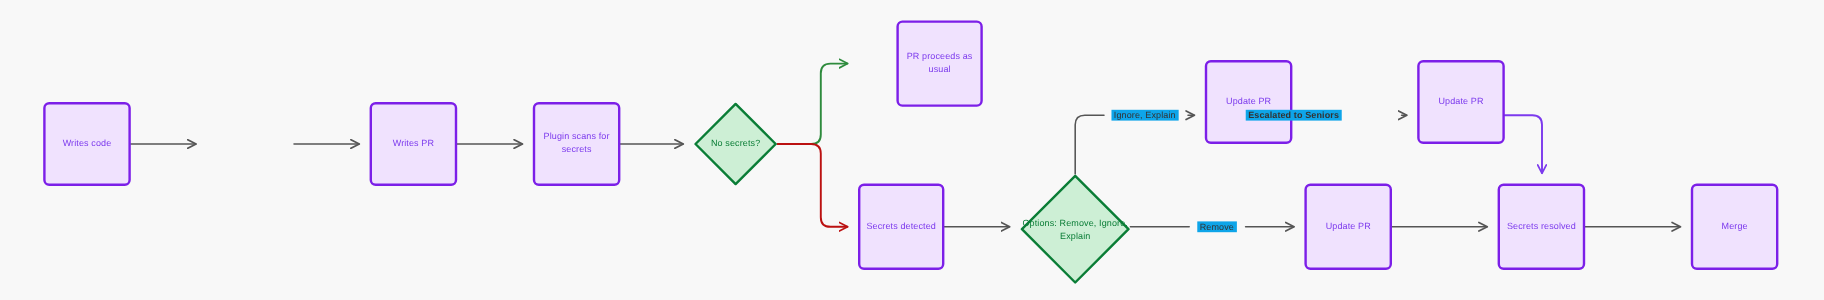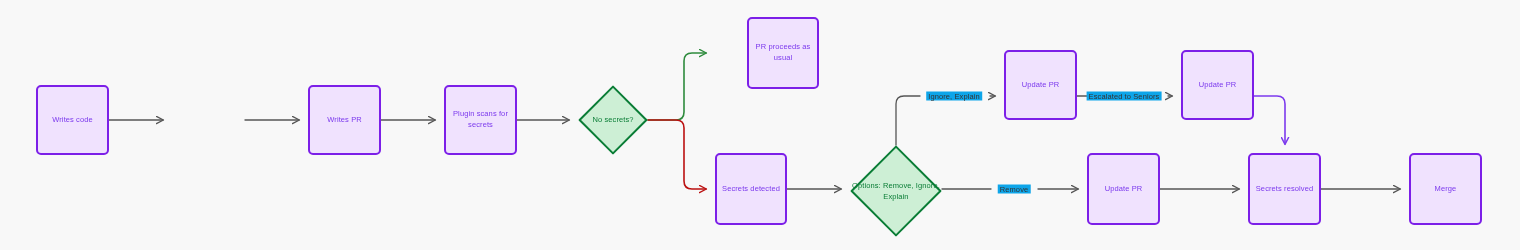--- a/index.html
+++ b/index.html
@@ -174,17 +174,17 @@
   <div class="node" style="left:1248px; top:153px; width:73px; height:72px;">
     <span>Secrets resolved</span>
   </div>
 
   <div class="node" style="left:1409px; top:153px; width:73px; height:72px;">
     <span>Merge</span>
   </div>
 
   <div class="edge-label" style="left:954px; top:96px;">Ignore, Explain</div>
 
-  <div class="edge-label" style="left:1124px; top:96px;">Escalated to Seniors</div>
+  <div class="edge-label" style="left:1078px; top:96px;font-weight:bold;">Escalated to Seniors</div>
 
   <div class="edge-label" style="left:1014px; top:189px;">Remove</div>
 
 </div>
 
 </body></html>

